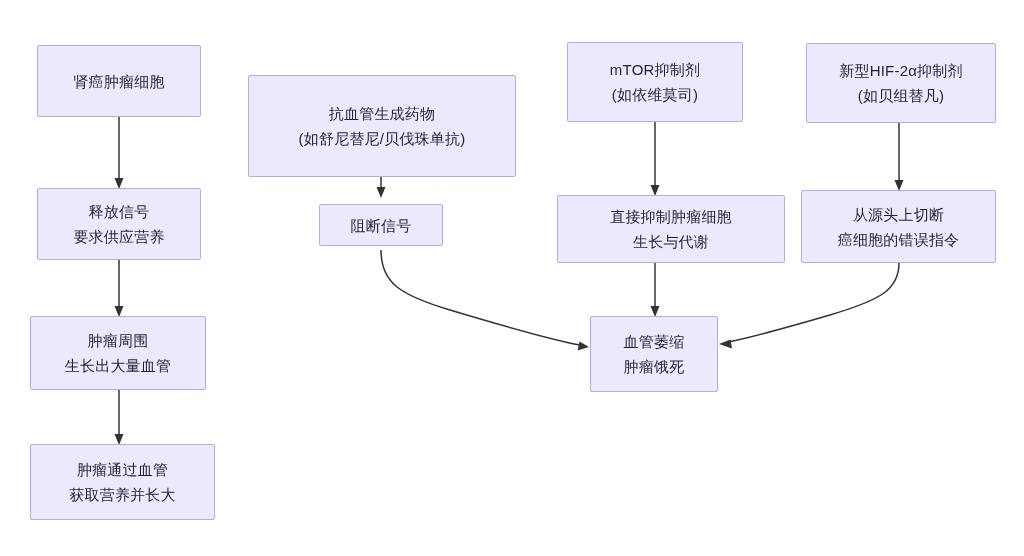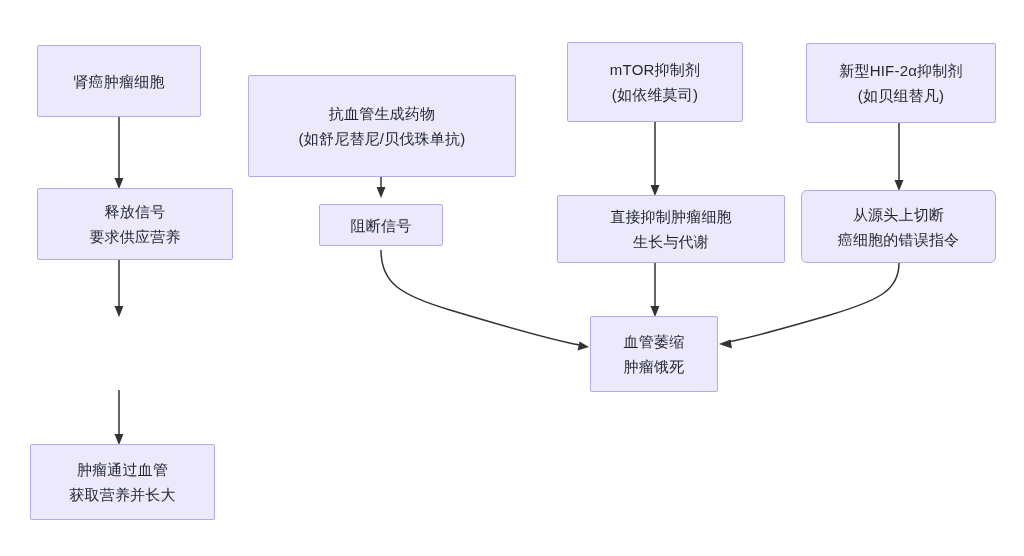--- a/index.html
+++ b/index.html
@@ -109,25 +109,29 @@
     <g>
       <path class="edge-path" d="M899,263 C899,290 880,300 830,315 C775,331 748,338 728,342"></path>
       <polygon class="arrow-head" points="719,344 730.5,339.5 732,348.5"></polygon>
     </g>
   </svg>
 
   <div class="node" style="left:37px; top:45px; width:164px; height:72px;">
     <span class="label">肾癌肿瘤细胞</span>
   </div>
 
-  <div class="node" style="left:37px; top:188px; width:196px; height:72px;">
+  <div class="node" style="left:37px; top:188px; width:164px; height:72px;">
     <span class="label">释放信号
 要求供应营养</span>
   </div>
 
+  <div class="node" style="left:30px; top:316px; width:176px; height:74px;">
+    <span class="label">肿瘤周围
+生长出大量血管</span>
+  </div>
 
   <div class="node" style="left:30px; top:444px; width:185px; height:76px;">
     <span class="label">肿瘤通过血管
 获取营养并长大</span>
   </div>
 
   <div class="node" style="left:248px; top:30px; width:268px; height:102px; padding-left:34px; padding-right:34px;margin-top:45px;">
     <span class="label">抗血管生成药物
 (如舒尼替尼/贝伐珠单抗)</span>
   </div>
@@ -144,21 +148,21 @@
   <div class="node" style="left:557px; top:195px; width:228px; height:68px;">
     <span class="label">直接抑制肿瘤细胞
 生长与代谢</span>
   </div>
 
   <div class="node" style="left:806px; top:43px; width:190px; height:80px;">
     <span class="label">新型HIF-2α抑制剂
 (如贝组替凡)</span>
   </div>
 
-  <div class="node" style="left:801px; top:190px; width:195px; height:73px;border-radius:6px;">
+  <div class="node" style="left:801px; top:190px; width:195px; height:73px;">
     <span class="label">从源头上切断
 癌细胞的错误指令</span>
   </div>
 
   <div class="node" style="left:590px; top:316px; width:128px; height:76px;">
     <span class="label">血管萎缩
 肿瘤饿死</span>
   </div>
 
 </div>

